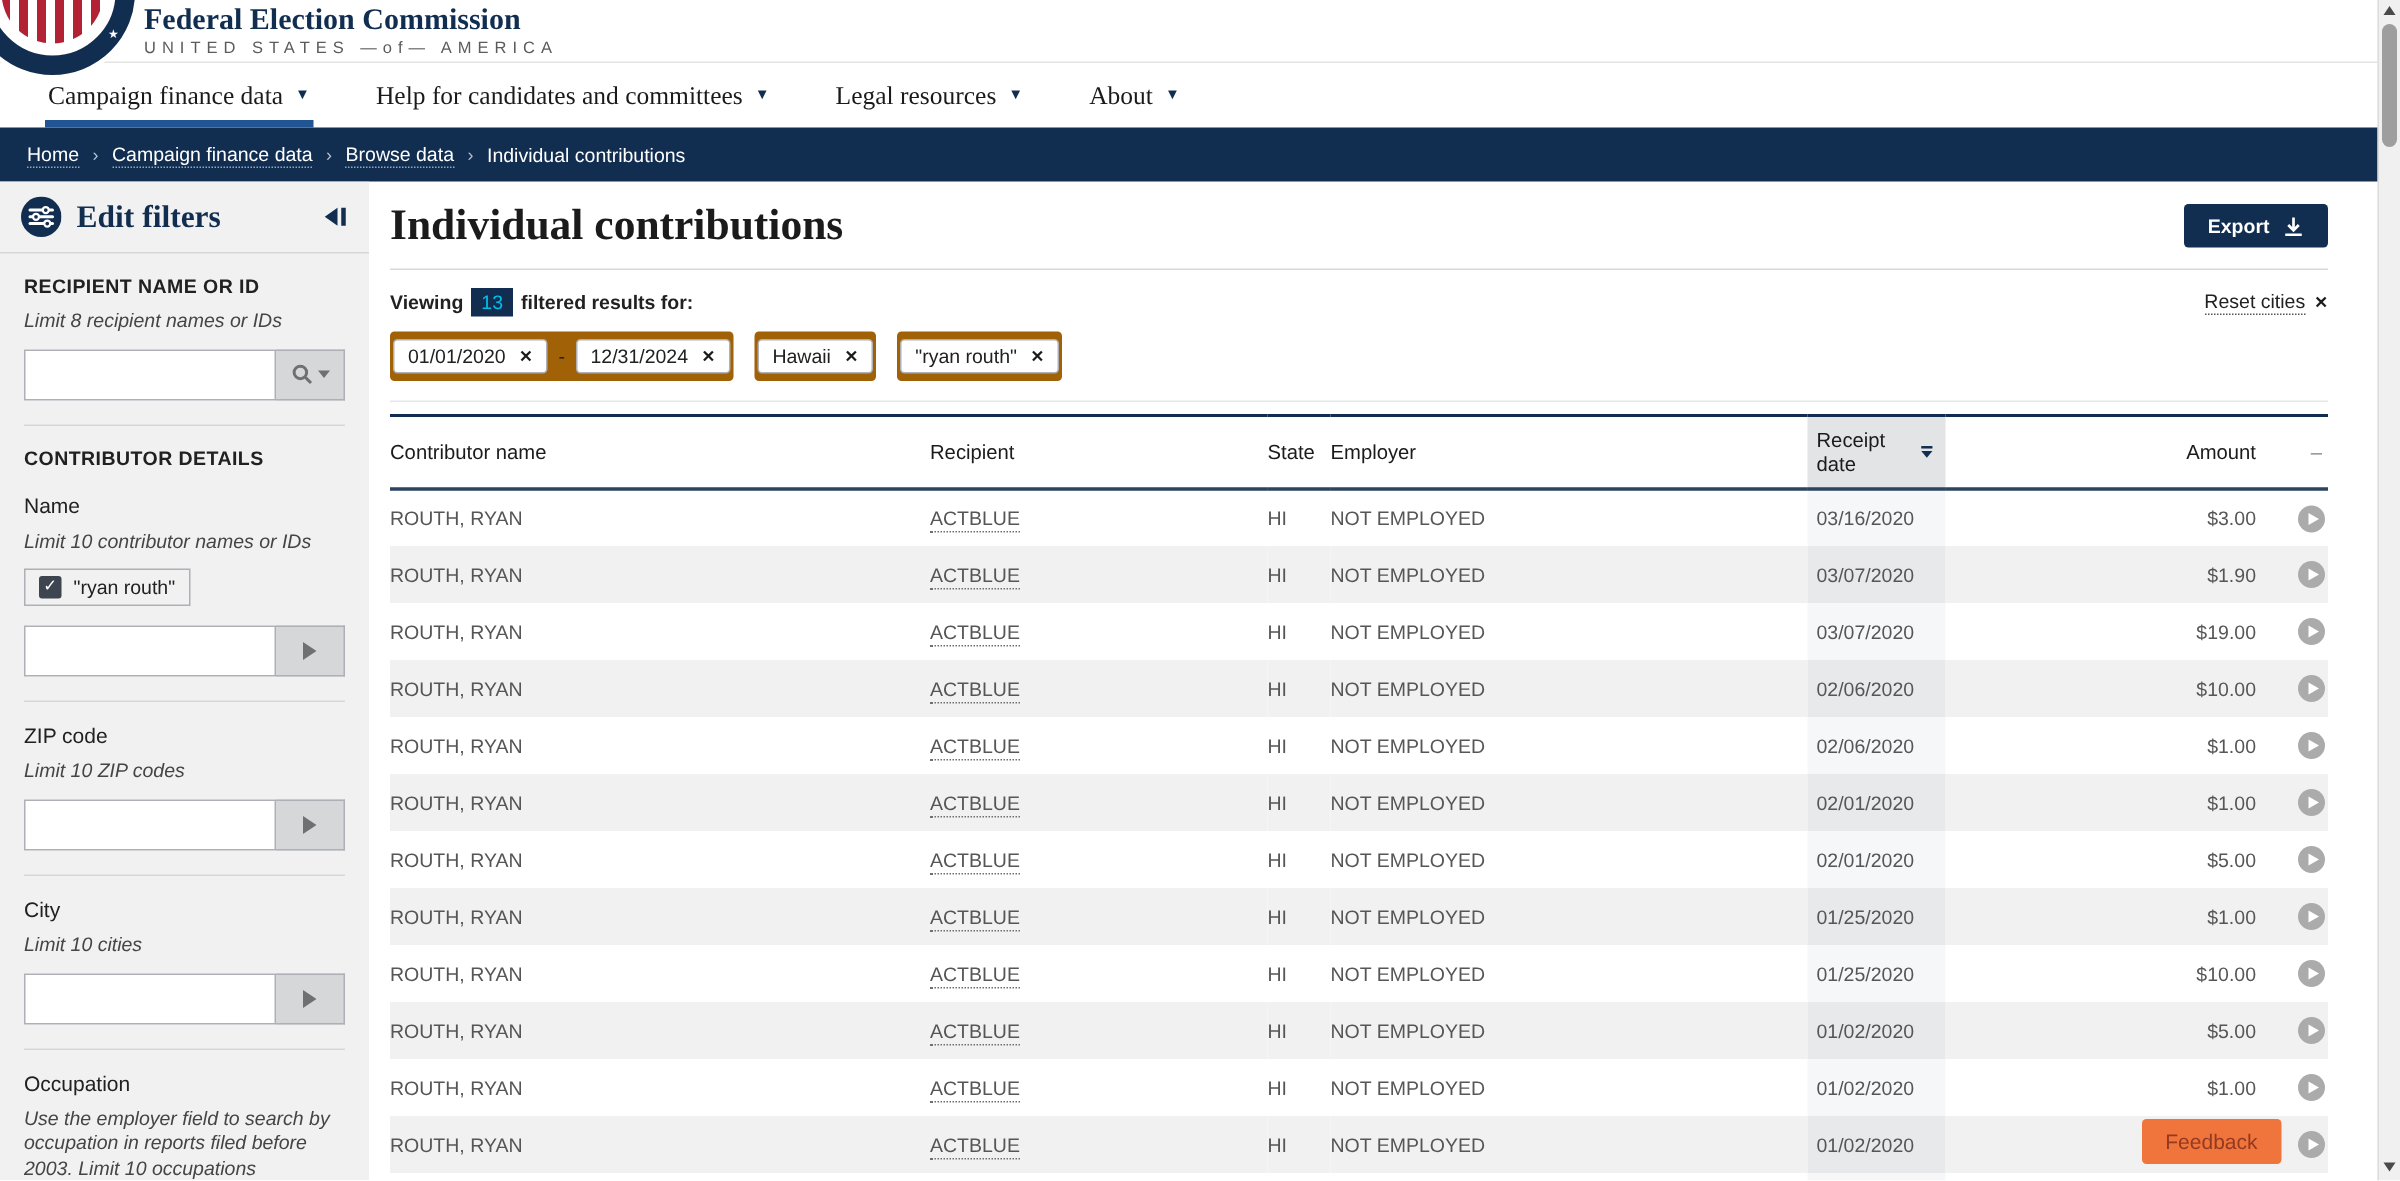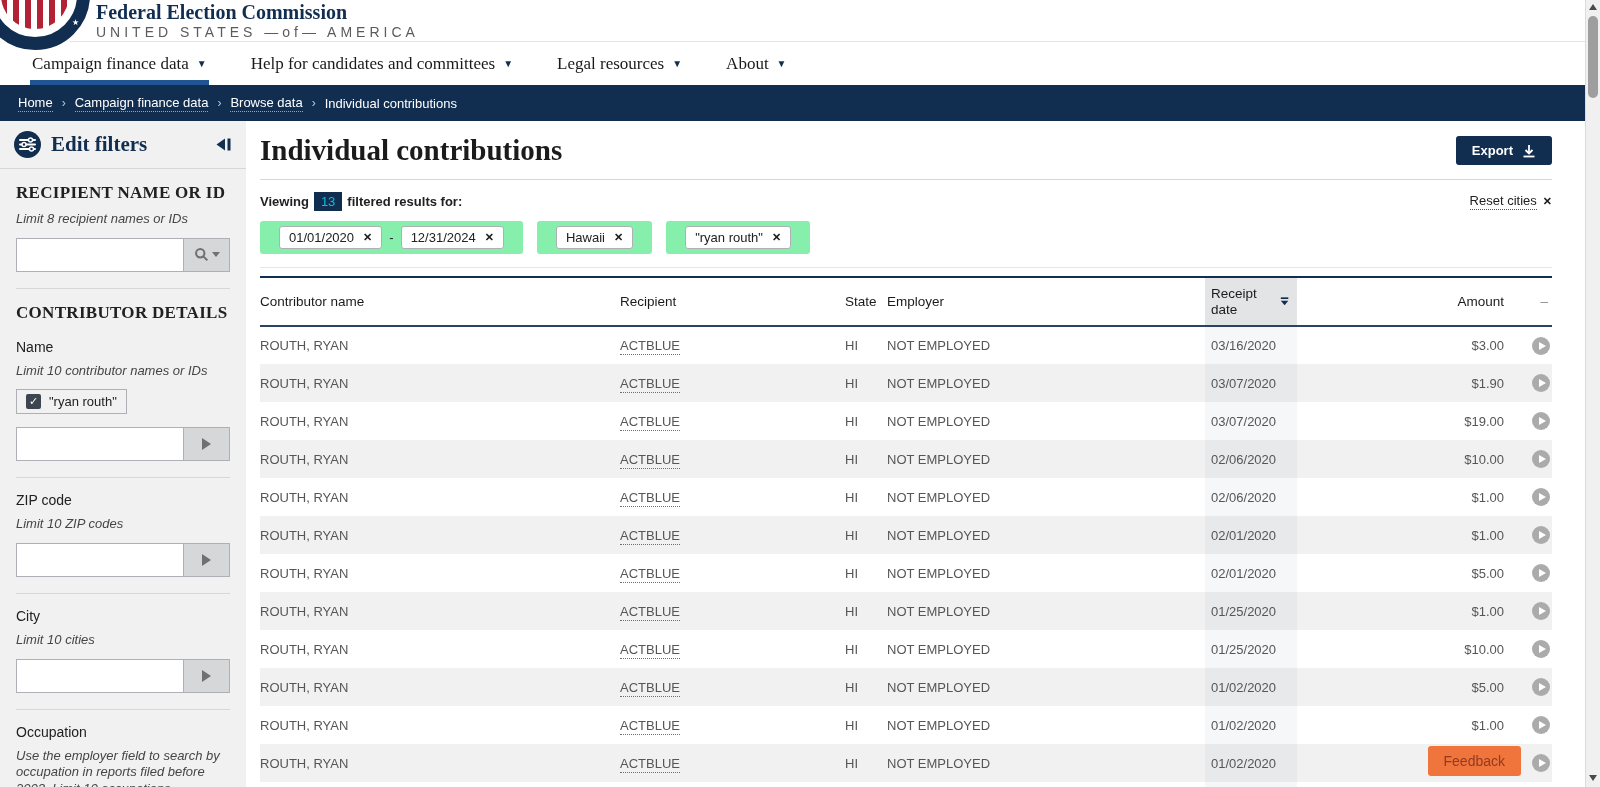--- a/index.html
+++ b/index.html
@@ -9,21 +9,21 @@
   
   .top-header { height:42px; background:#fff; border-bottom:1px solid #e4e4e4; position:relative; display:flex; align-items:center; }
   .seal { position:absolute; left:-20px; top:-60px; width:110px; height:110px; border-radius:50%;
           background:#fff; border:13px solid #112e51; overflow:hidden; z-index:6;
           box-shadow:0 0 0 3px #fff; }
   .seal-stripes { position:absolute; left:8px; right:8px; top:8px; bottom:8px; border-radius:50%;
           background:repeating-linear-gradient(90deg,#b22234 0 6px,#fff 6px 12px); }
   .seal-star { position:absolute; color:#fff; font-size:8px; z-index:7; }
   .agency-block { margin-left:96px; line-height:1.1; }
   .agency-title { font-family:"Liberation Serif",serif; font-weight:bold; font-size:20px; color:#112e51; }
-  .agency-subtitle { font-size:14px; letter-spacing:4px; color:#5b5b5b; margin-top:2px; }
+  .agency-subtitle { font-size:11px; letter-spacing:4px; color:#5b5b5b; margin-top:2px; }
   .header-right { position:absolute; right:32px; top:0; height:42px; display:flex; align-items:center; gap:18px; }
   .header-link { font-size:13px; color:#565656; letter-spacing:.5px; display:flex; align-items:center; gap:7px; cursor:pointer; }
   .header-divider { width:1px; height:22px; background:#d6d7d9; }
   .search-box { display:flex; }
   .search-input { width:176px; height:31px; border:1px solid #aeb0b5; border-right:none; padding:0 8px; font-size:13px; outline:none; }
   .search-btn { width:46px; height:31px; background:#c8c9cb; border:1px solid #b4b5b7; display:flex; align-items:center; justify-content:center; cursor:pointer; }
 
   
   .main-nav { height:43px; background:#fff; display:flex; align-items:stretch; padding-left:32px; gap:44px; }
   .nav-item { font-family:"Liberation Serif",serif; font-size:17px; color:#1a1a1a; display:flex; align-items:center; gap:8px; cursor:pointer; position:relative; }
@@ -39,21 +39,21 @@
   
   .content { display:flex; height:666px; overflow:hidden; }
 
   
   .sidebar { width:246px; flex-shrink:0; background:#f1f1f1; overflow:hidden; }
   .filters-header { display:flex; align-items:center; gap:10px; padding:10px 14px; border-bottom:1px solid #d6d7d9; }
   .filters-title { font-family:"Liberation Serif",serif; font-size:21px; font-weight:bold; color:#112e51; flex:1; }
   .collapse-btn { cursor:pointer; display:flex; align-items:center; }
   .f-section { padding:14px 16px 16px 16px; }
   .f-divider { border-top:1px solid #d6d7d9; margin:0 16px; }
-  .f-heading { font-size:17px; font-weight:bold; color:#212121; letter-spacing:.3px;font-family:Liberation Serif, serif; }
+  .f-heading { font-size:13px; font-weight:bold; color:#212121; letter-spacing:.3px; }
   .f-label { font-size:14px; color:#212121; }
   .f-help { font-size:13px; font-style:italic; color:#454545; margin-top:8px; line-height:1.3; }
   .f-inputrow { display:flex; margin-top:10px; }
   .f-input { flex:1; height:34px; border:1px solid #aeb0b5; background:#fff; padding:0 8px; font-size:13px; outline:none; min-width:0; }
   .f-btn { width:46px; height:34px; background:#d6d7d9; border:1px solid #aeb0b5; border-left:none; display:flex; align-items:center; justify-content:center; gap:3px; cursor:pointer; }
   .arrow-glyph { width:0; height:0; border-left:9px solid #6e7071; border-top:6px solid transparent; border-bottom:6px solid transparent; }
   .combo-caret { width:0; height:0; border-top:5px solid #6e7071; border-left:4px solid transparent; border-right:4px solid transparent; }
   .checkbox-tag { display:inline-flex; align-items:center; gap:8px; border:1px solid #aeb0b5; padding:4px 9px; margin-top:9px; cursor:pointer; }
   .checkbox-box { width:15px; height:15px; background:#3d4551; border-radius:2px; color:#fff; font-size:11px; line-height:15px; text-align:center; }
   .checkbox-label { font-size:13px; color:#212121; }
@@ -64,21 +64,21 @@
   .page-title { font-family:"Liberation Serif",serif; font-size:29px; font-weight:bold; color:#1b1b1b; }
   .export-btn { background:#112e51; color:#fff; font-size:13px; font-weight:bold; border:none; padding:7px 16px; border-radius:3px; display:flex; align-items:center; gap:9px; cursor:pointer; }
   .title-hr { border:none; border-top:1px solid #d8d8d8; margin-top:12px; }
   .viewing-row { display:flex; justify-content:space-between; align-items:center; margin-top:12px; }
   .viewing-text { font-size:13px; font-weight:bold; color:#212121; display:flex; align-items:center; gap:5px; }
   .count-badge { background:#112e51; color:#02bfe7; padding:2px 7px; font-weight:normal; }
   .reset-filters { font-size:13px; color:#212121; display:flex; align-items:center; gap:6px; cursor:pointer; }
   .reset-filters .label { border-bottom:1px dotted #555; padding-bottom:1px; }
   .x-glyph { font-size:11px; font-weight:bold; color:#1b1b1b; }
   .tags-row { display:flex; gap:14px; margin-top:10px; padding-bottom:13px; border-bottom:1px solid #e3e8ef; }
-  .tag-group { background:#86efac; border-radius:3px; padding:5px 19px; display:flex; align-items:center; gap:7px; }
+  .tag-group { background:#a16207; border-radius:3px; padding:5px 2px; display:flex; align-items:center; gap:7px; }
   .tag-pill { background:#fff; border:1px solid #aeb0b5; border-radius:3px; padding:3px 9px; font-size:13px; color:#212121; display:flex; align-items:center; gap:9px; }
   .pill-x { font-size:11px; font-weight:bold; color:#1b1b1b; cursor:pointer; }
   .range-dash { font-size:13px; color:#212121; }
 
   
   table { width:100%; border-collapse:collapse; table-layout:fixed; margin-top:8px; }
   thead th { text-align:left; font-size:13.5px; font-weight:normal; color:#1b1b1b; padding:8px 8px 8px 0; vertical-align:middle;
              border-top:2px solid #112e51; border-bottom:2px solid #2d4461; height:40px; }
   th.col-date-h { background:#e3e4e6; padding-left:6px; }
   .date-head-inner { display:flex; align-items:center; gap:6px; line-height:1.15; }

